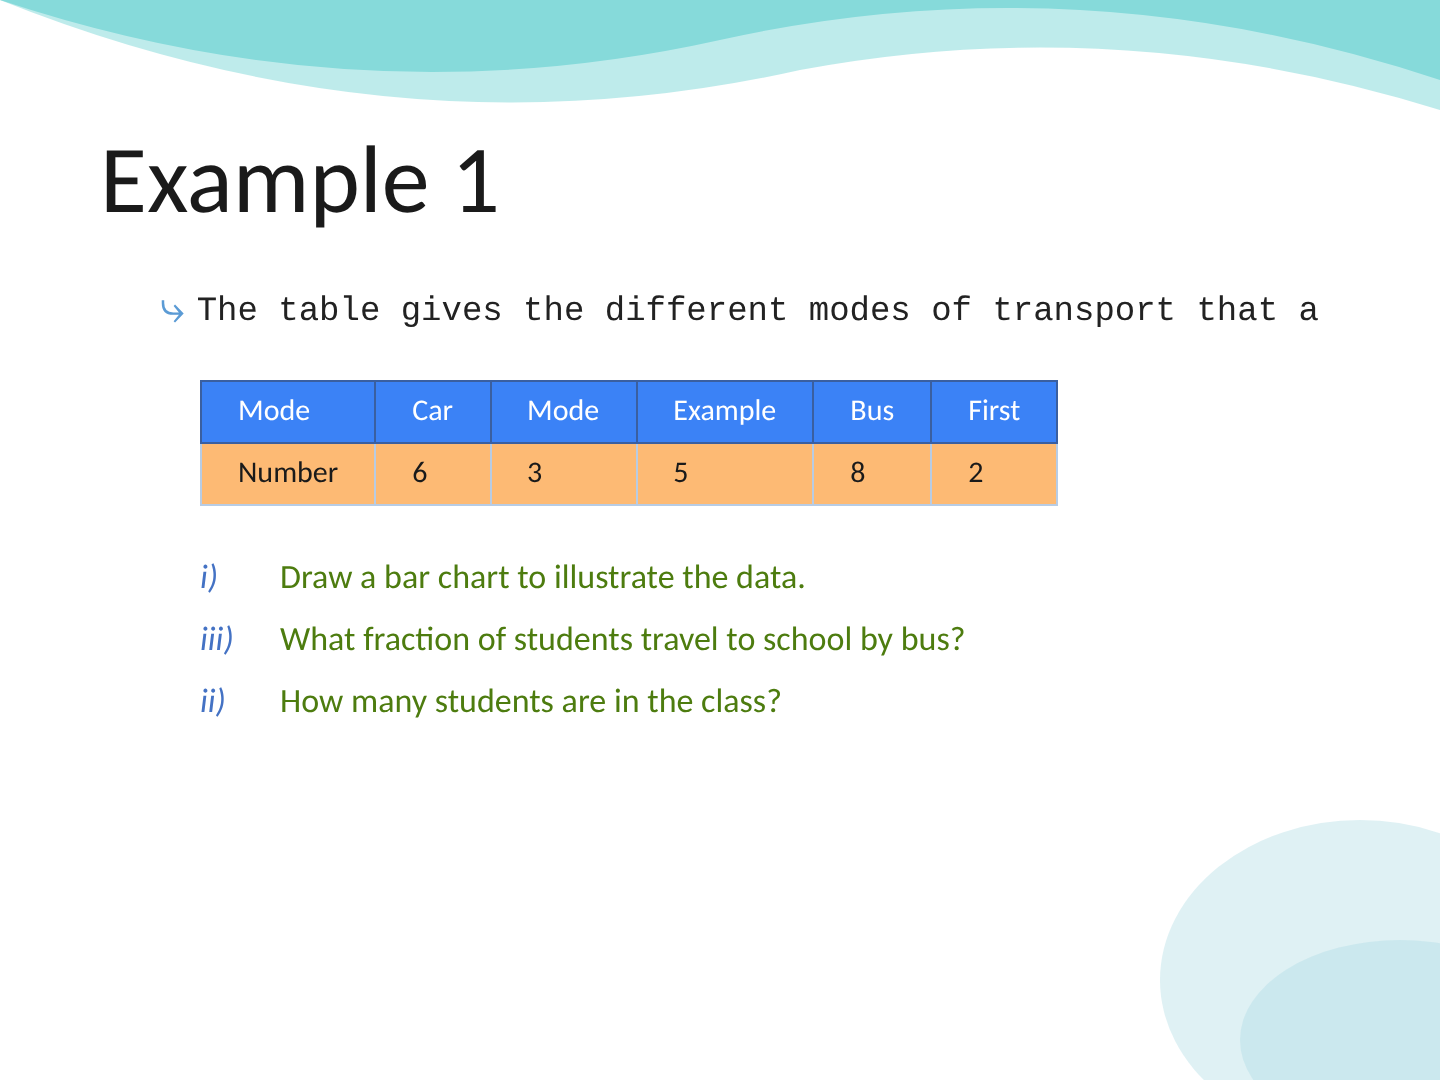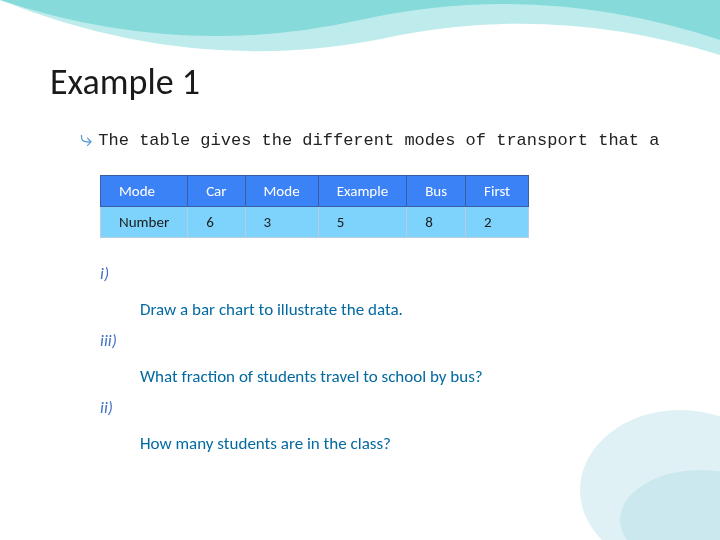--- a/index.html
+++ b/index.html
@@ -27,21 +27,21 @@
       pointer-events: none;
     }
 
     .content {
       position: relative;
       z-index: 1;
       padding: 60px 50px 30px 50px;
     }
 
     .title {
-      font-size: 36px;
+      font-size: 48px;
       font-weight: normal;
       color: #1a1a1a;
       margin-bottom: 20px;
       font-family: 'Calibri', 'Segoe UI', sans-serif;
     }
 
     .description {
       font-size: 17px;
       color: #222;
       margin-bottom: 18px;
@@ -72,21 +72,21 @@
     table thead tr th {
       background-color: #3b82f6;
       color: #ffffff;
       padding: 6px 18px;
       text-align: left;
       font-weight: normal;
       border: 1px solid #3a5fa0;
     }
 
     table tbody tr td {
-      background-color: #7dd3fc;
+      background-color: #fdba74;
       padding: 6px 18px;
       color: #1a1a1a;
       border: 1px solid #b8cce4;
     }
 
     .questions {
       padding-left: 50px;
       font-family: 'Calibri', 'Segoe UI', sans-serif;
       font-size: 17px;
       color: #222;
@@ -99,22 +99,21 @@
       margin-bottom: 2px;
     }
 
     .question-label {
       color: #4472c4;
       min-width: 32px;
       font-style: italic;
     }
 
     .question-text {
-      color: #0369a1;
-      margin-top: 36px;
+      color: #4d7c0f;
     }
   </style>
 </head>
 <body>
 
 <svg class="background-decoration" viewBox="0 0 720 540" xmlns="http://www.w3.org/2000/svg">
 
   <path d="M0,0 Q180,60 360,20 Q540,-20 720,40 L720,0 L0,0 Z" fill="#5ecfcf" opacity="0.7"></path>
   <path d="M0,0 Q200,80 400,35 Q560,5 720,55 L720,0 L0,0 Z" fill="#7dd8d8" opacity="0.5"></path>
 

